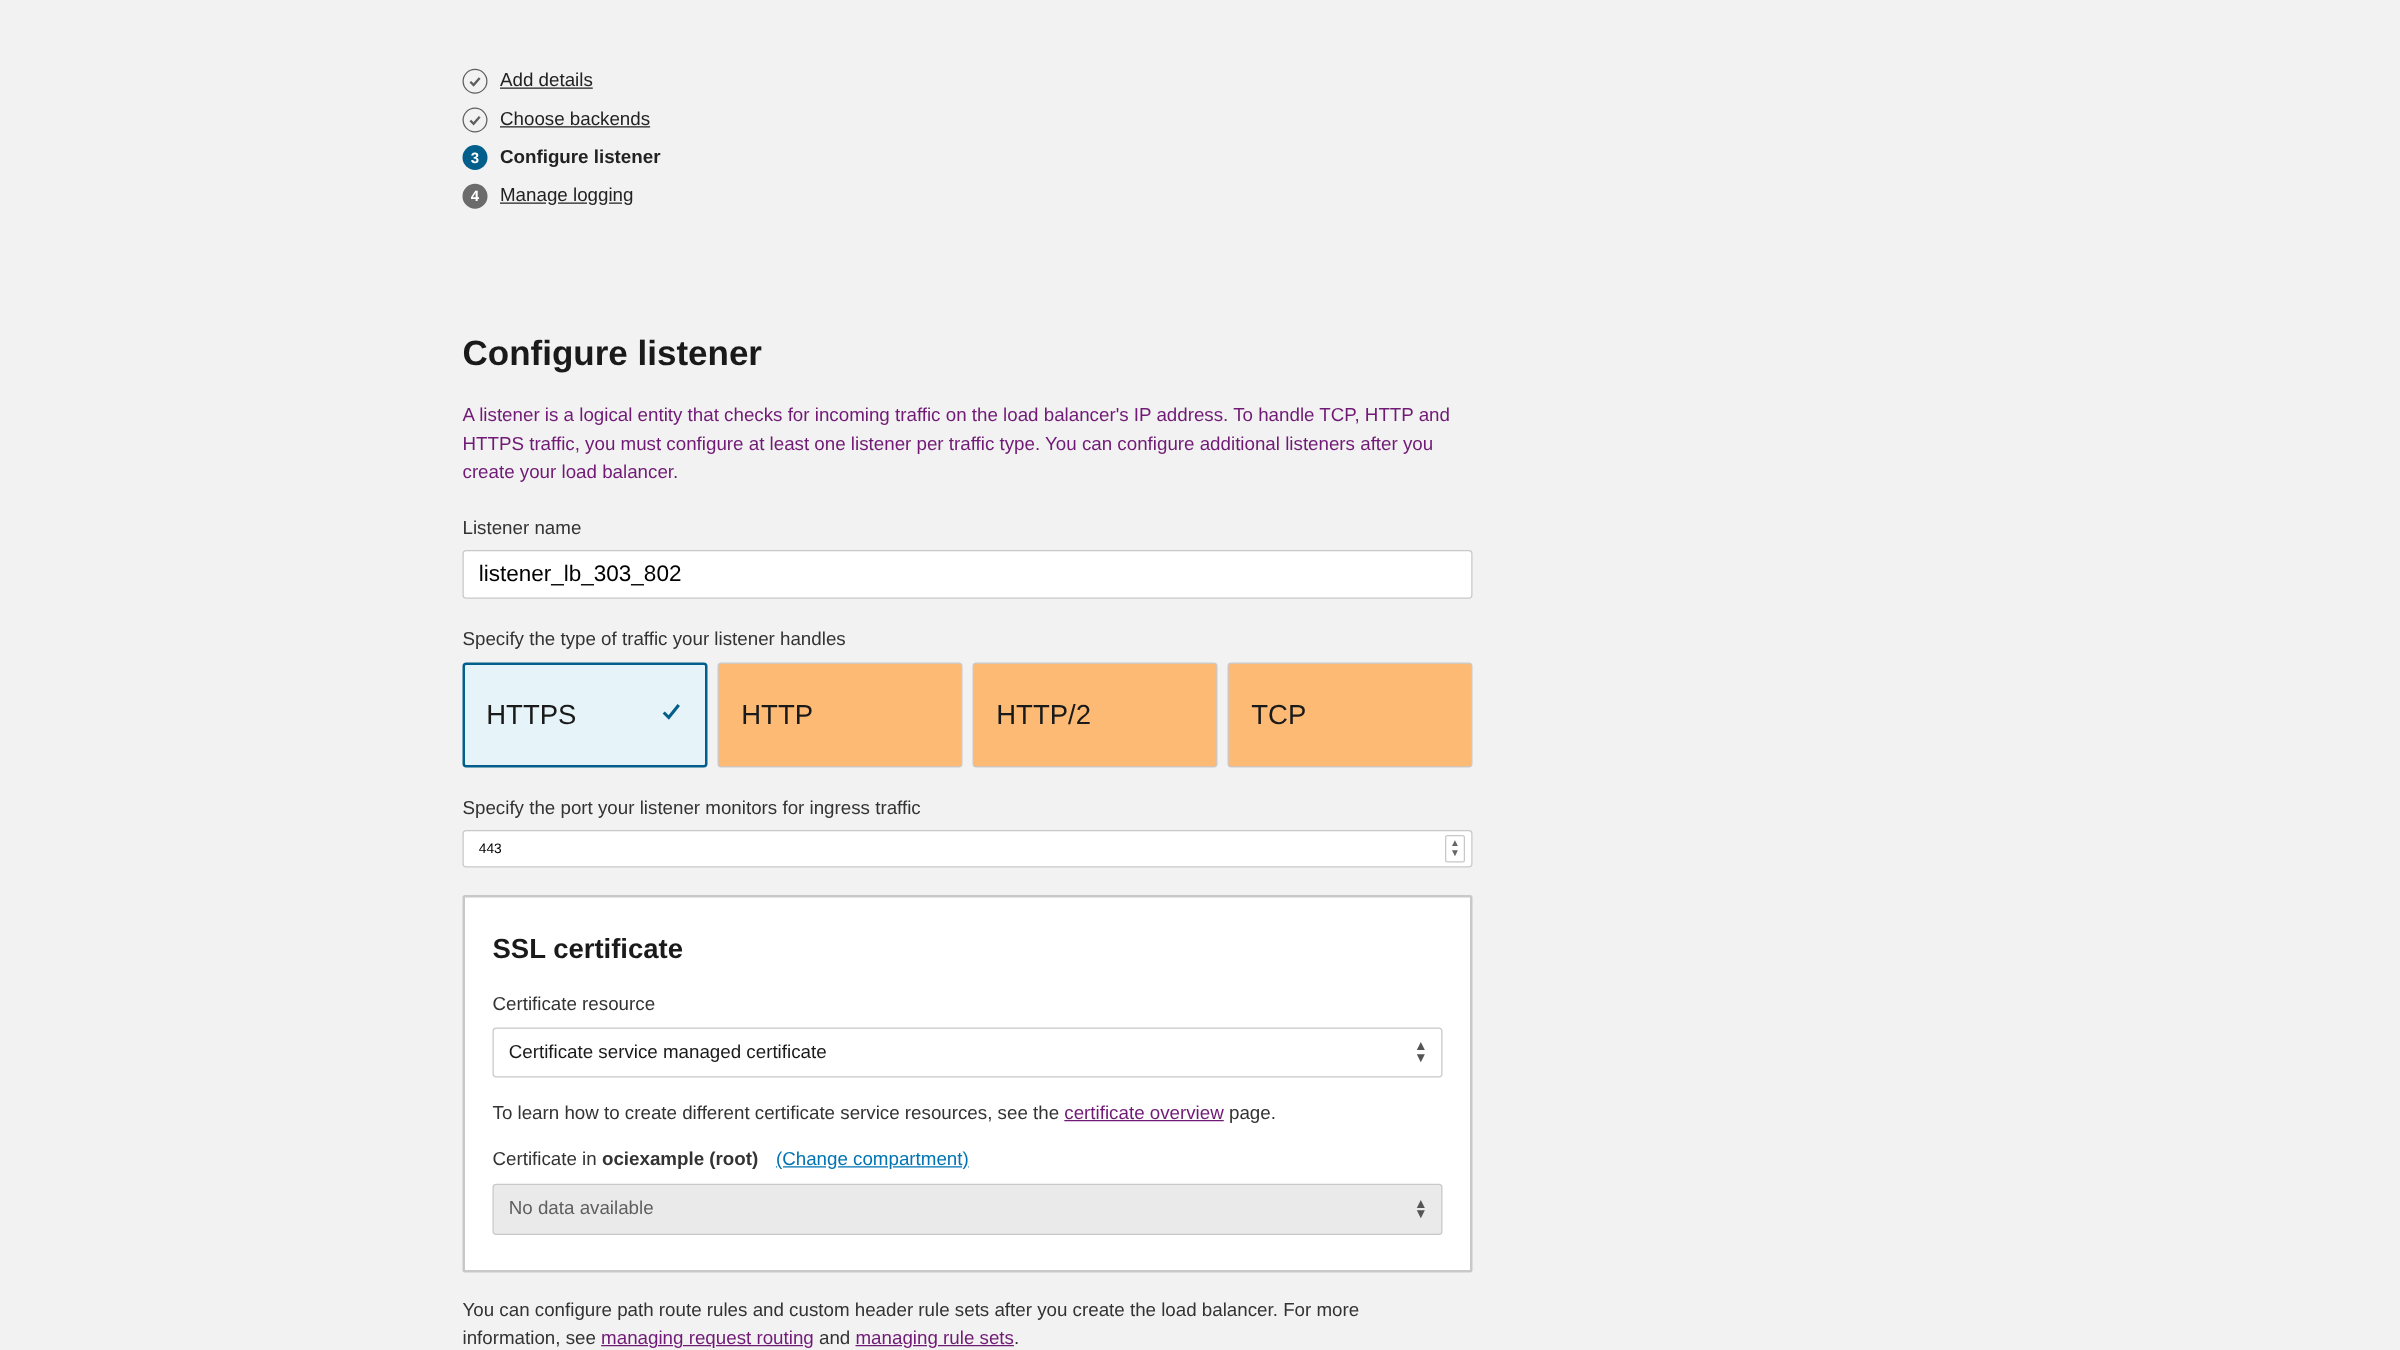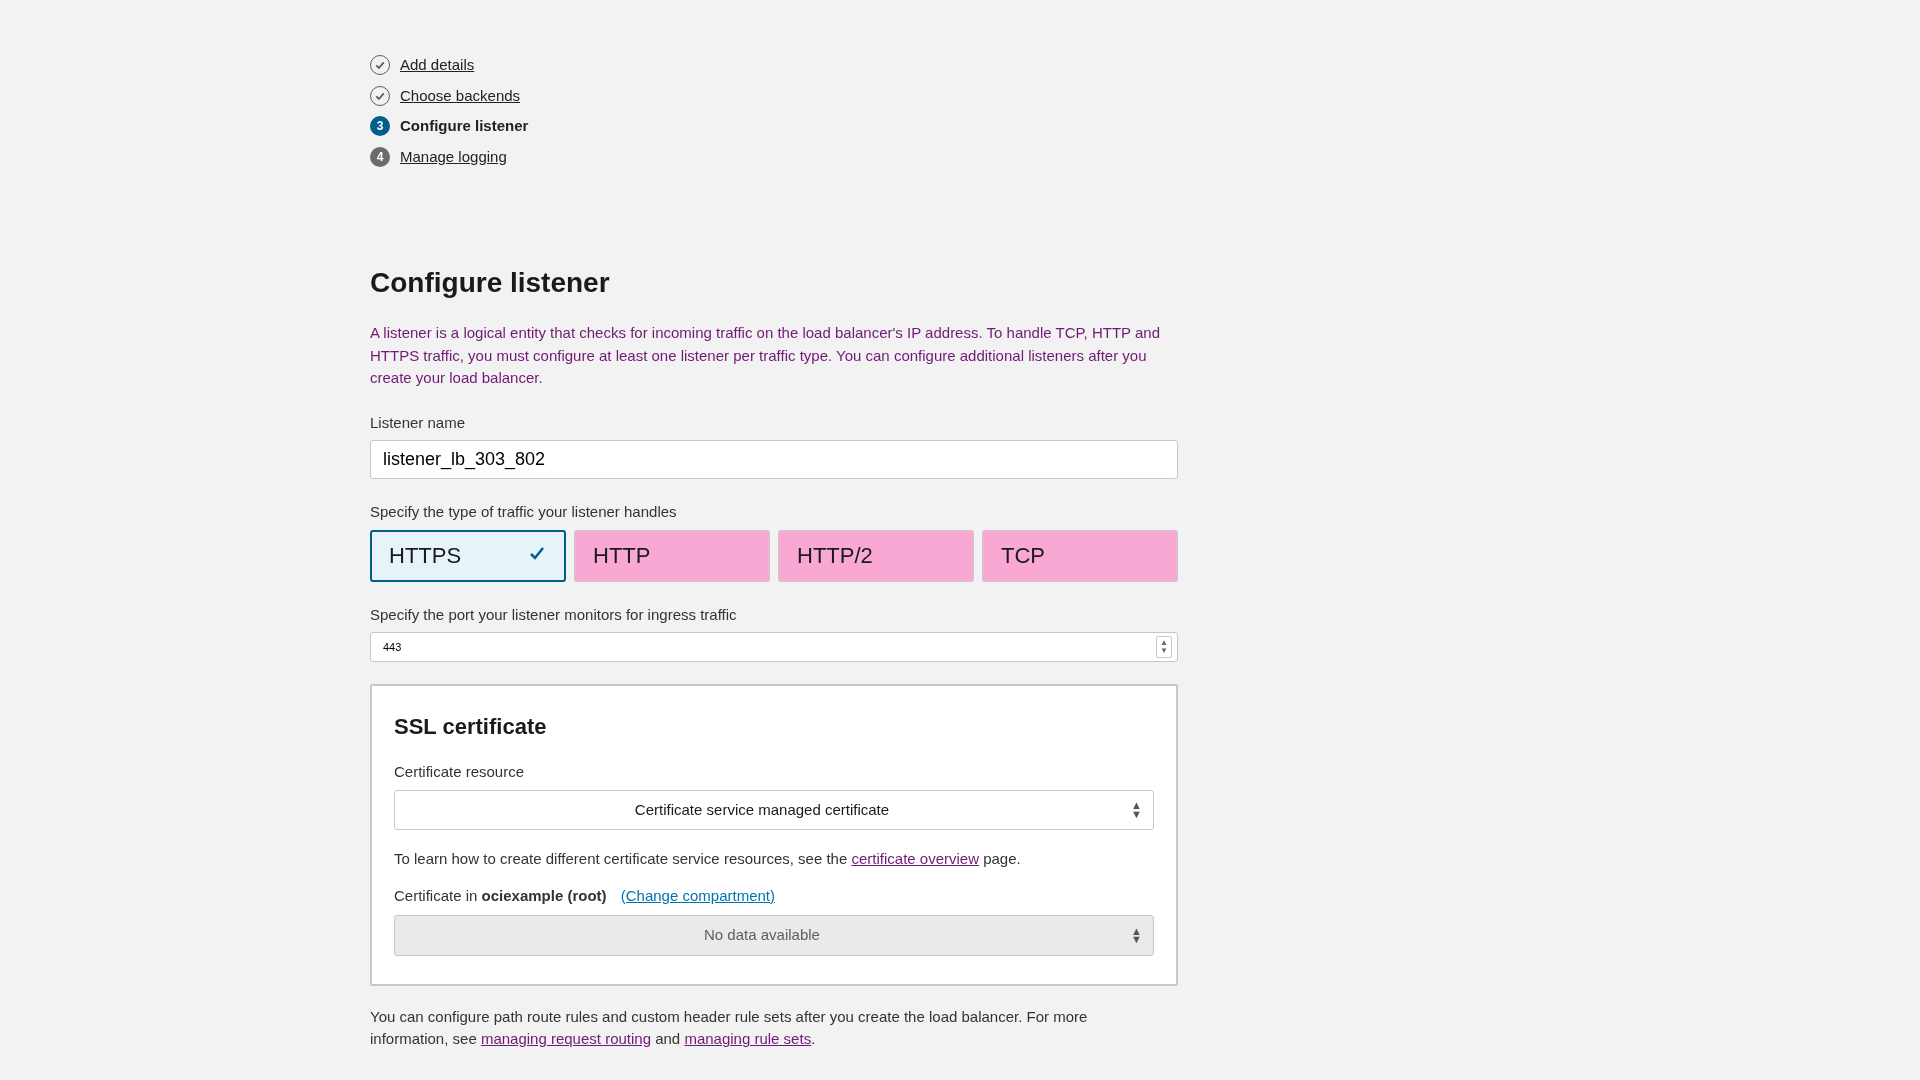--- a/index.html
+++ b/index.html
@@ -108,22 +108,22 @@
   }
   .traffic-options {
     display: flex;
     gap: 8px;
     max-width: 808px;
   }
   .traffic-option {
     flex: 1;
     border: 1px solid #c8c8c8;
     border-radius: 3px;
-    background: #f9a8d4;
-    padding: 12px 18px;
+    background: #fdba74;
+    padding: 28px 18px;
     font-size: 22px;
     cursor: pointer;
     display: flex;
     align-items: center;
     justify-content: space-between;
     line-height: 1.2;
   }
   .traffic-option.selected {
     background: #e6f3f8;
     border: 2px solid #025e8a;
@@ -185,21 +185,20 @@
   }
   .select-input {
     width: 100%;
     border: 1px solid #c8c8c8;
     border-radius: 3px;
     padding: 8px 36px 8px 12px;
     font-size: 15px;
     background: #fff;
     outline: none;
     cursor: pointer;
-    text-align: center;
   }
   .select-input.disabled {
     background: #eaeaea;
     color: #5f5f5f;
   }
   .select-caret {
     position: absolute;
     right: 12px;
     top: 50%;
     transform: translateY(-50%);

